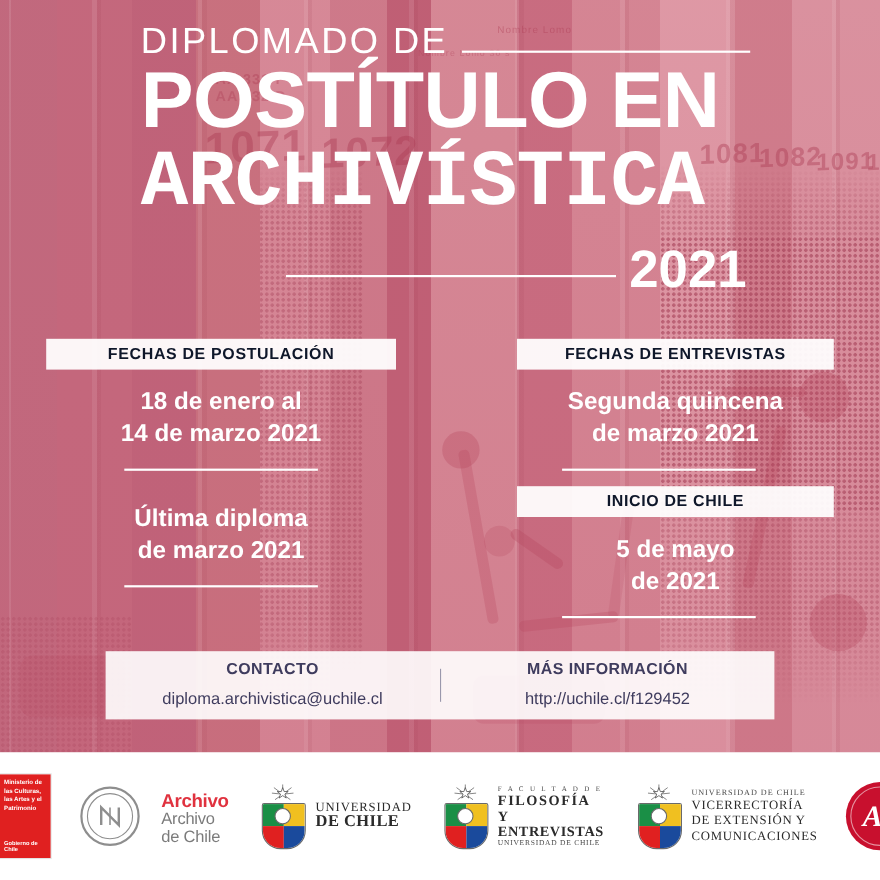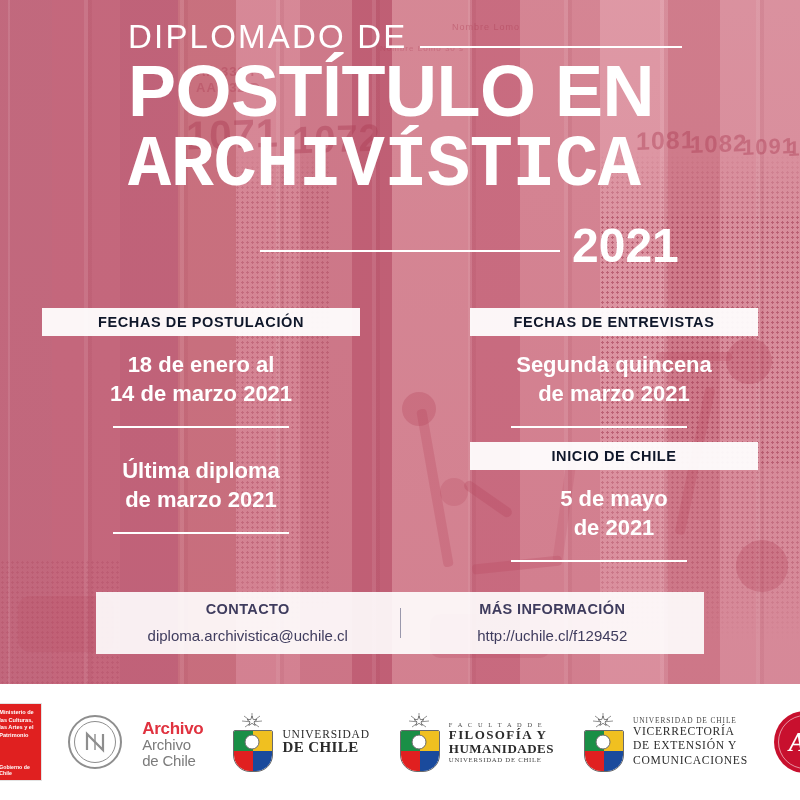--- a/index.html
+++ b/index.html
@@ -349,21 +349,21 @@
           <div class="q1"></div>
           <div class="q2"></div>
           <div class="q3"></div>
           <div class="q4"></div>
         </div>
         <div class="ctr"></div>
       </div>
       <div class="nm">
         <div class="k">F A C U L T A D   D E</div>
         <div class="b1">FILOSOFÍA Y</div>
-        <div class="b2">HUMANIDADES</div>
+        <div class="b2">ENTREVISTAS</div>
         <div class="u">UNIVERSIDAD DE CHILE</div>
       </div>
     </div>
 
     <div class="lg uch vice">
       <div class="esc">
         <svg class="star" viewBox="0 0 20 18" aria-hidden="true">
           <g stroke="#4a4a4a" stroke-width=".6">
             <path d="M10 9 L10 0 M10 9 L2 3 M10 9 L18 3 M10 9 L0 8 M10 9 L20 8 M10 9 L3 14 M10 9 L17 14"></path>
           </g>

